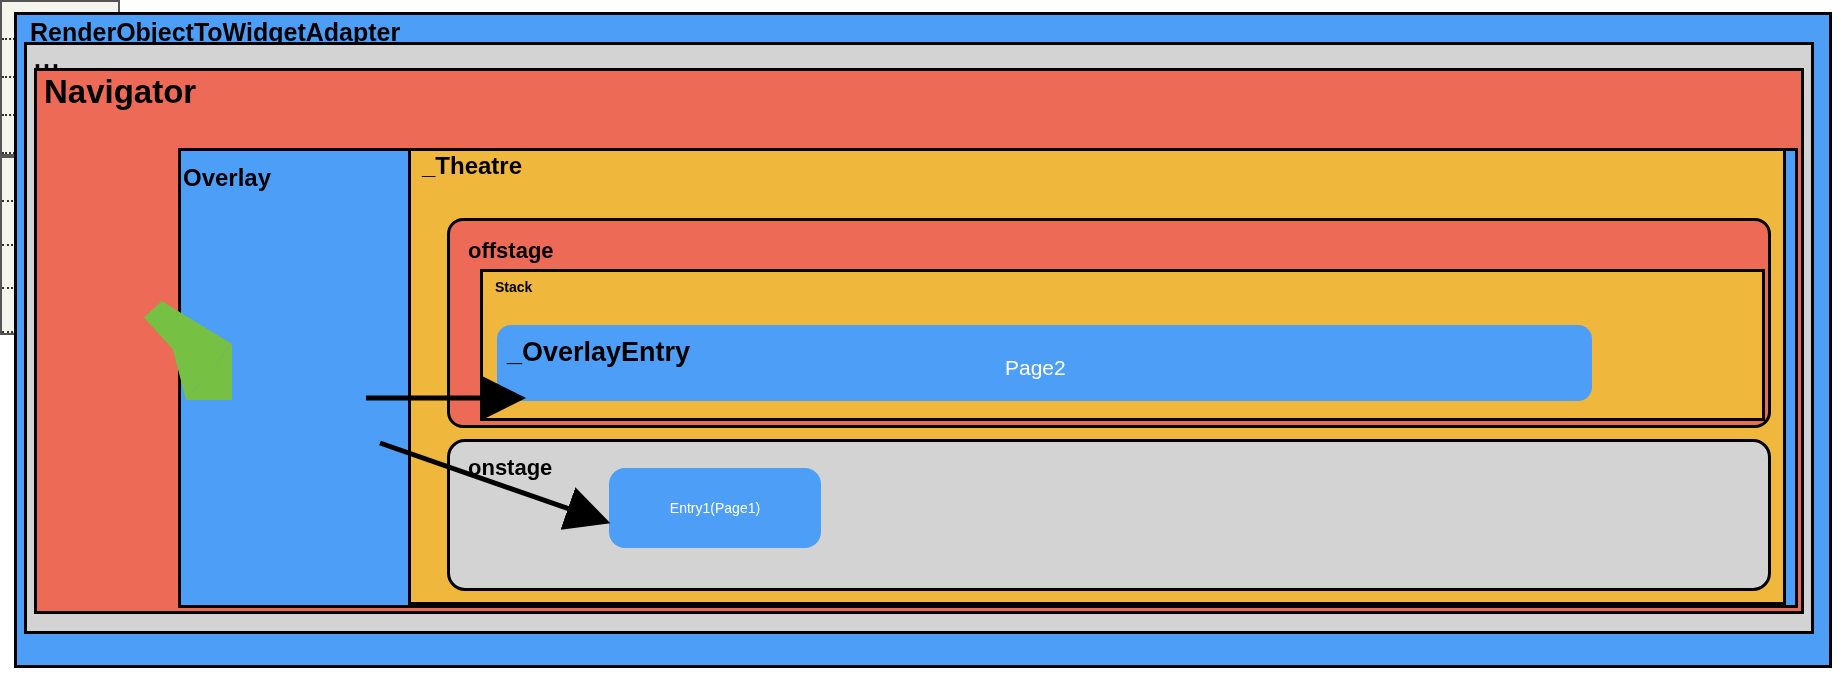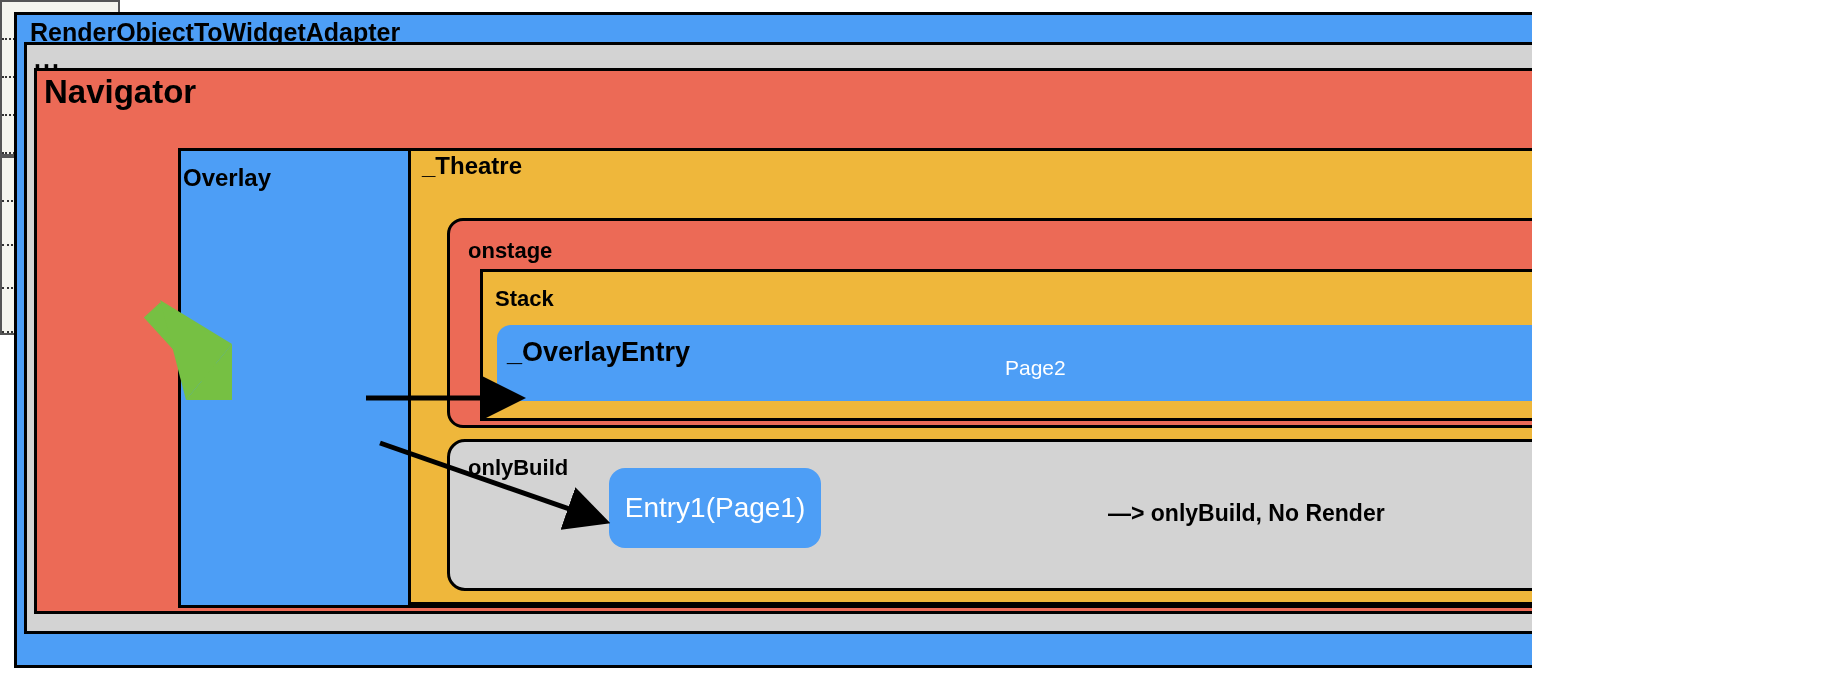--- a/index.html
+++ b/index.html
@@ -5,21 +5,21 @@
   html, body {
     margin: 0;
     padding: 0;
     background: #ffffff;
   }
   body {
     font-family: "Liberation Sans", sans-serif;
   }
   #canvas {
     position: relative;
-    width: 1532px;
+    width: 1846px;
     height: 680px;
     background: #ffffff;
     overflow: hidden;
   }
   .box {
     position: absolute;
     box-sizing: border-box;
     border: 3px solid #000000;
   }
   .lbl {
@@ -115,21 +115,21 @@
     border-radius: 16px;
   }
   #onstage-label { left: 468px; top: 240px; font-size: 22px; }
 
   
   #stack-box {
     left: 480px; top: 269px;
     width: 1285px; height: 152px;
     background: #efb73b;
   }
-  #stack-label { left: 495px; top: 288px; font-size: 22px; }
+  #stack-label { left: 495px; top: 280px; font-size: 14px; }
 
   
   #overlayentry-widget {
     left: 497px; top: 325px;
     width: 1095px; height: 76px;
     background: #4d9ef6;
     border-radius: 14px;
     border: none;
   }
   #overlayentry-widget-label { left: 507px; top: 339px; font-size: 27px; }
@@ -152,21 +152,21 @@
     left: 609px; top: 468px;
     width: 212px; height: 80px;
     background: #4d9ef6;
     border-radius: 16px;
     border: none;
     display: flex;
     align-items: center;
     justify-content: center;
   }
   #entry1-pill span {
-    font-size: 28px;
+    font-size: 14px;
     color: #ffffff;
     font-weight: normal;
   }
 
   
   #note-label {
     left: 1108px; top: 502px;
     font-size: 23px;
   }
 
@@ -199,37 +199,36 @@
     <div class="stack-row">Page1</div>
   </div>
 
   <div class="box" id="overlay"></div>
   <div class="lbl" id="overlay-label">Overlay</div>
 
   <div class="box" id="theatre"></div>
   <div class="lbl" id="theatre-label">_Theatre</div>
 
   <div class="box" id="onstage"></div>
-  <div class="lbl" id="onstage-label">onstage</div>
+  <div class="lbl" id="onstage-label">offstage</div>
 
   <div class="box" id="stack-box"></div>
   <div class="lbl" id="stack-label">Stack</div>
 
   <div class="box" id="overlayentry-widget"></div>
   <div class="lbl" id="overlayentry-widget-label">_OverlayEntry</div>
   <div class="lbl" id="page2-label">Page2</div>
 
   <div class="box" id="offstage"></div>
-  <div class="lbl" id="offstage-label">onlyBuild</div>
+  <div class="lbl" id="offstage-label">onstage</div>
 
   <div class="box" id="entry1-pill">
     <span>Entry1(Page1)</span>
   </div>
 
-  <div class="lbl" id="note-label">—&gt;  onlyBuild,  No Render</div>
 
   <div id="overlayentry-stack">
     <div class="oe-row">OverlayEntry</div>
     <div class="oe-row"></div>
     <div class="oe-row"></div>
     <div class="oe-row">Entry2</div>
     <div class="oe-row">Entry1</div>
   </div>
 
   <svg class="ovl" viewBox="0 0 1846 680">

